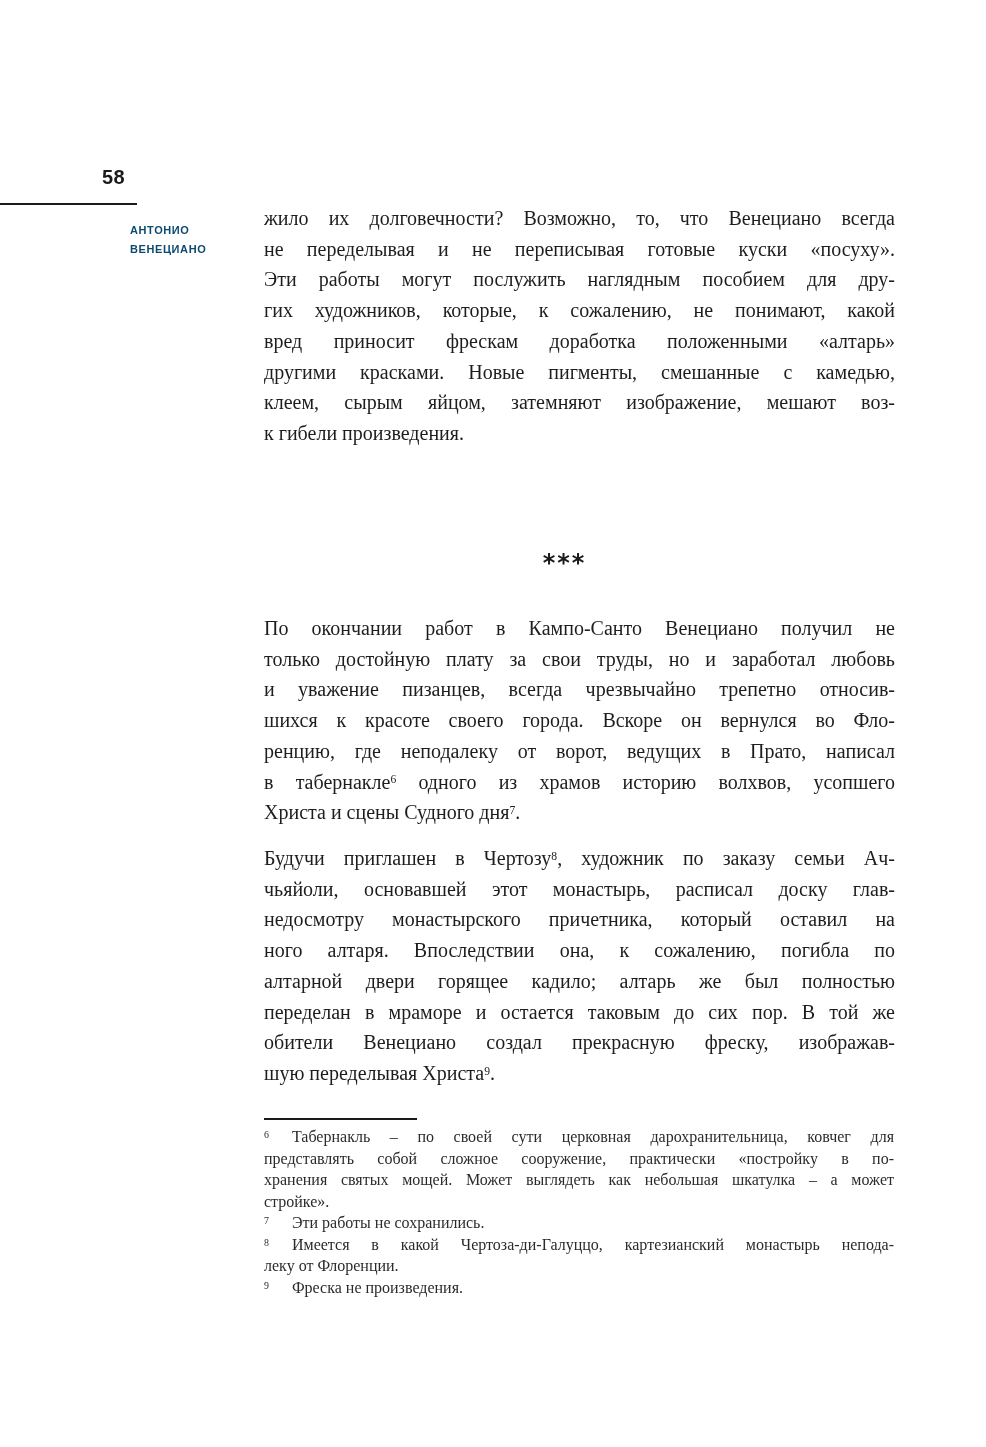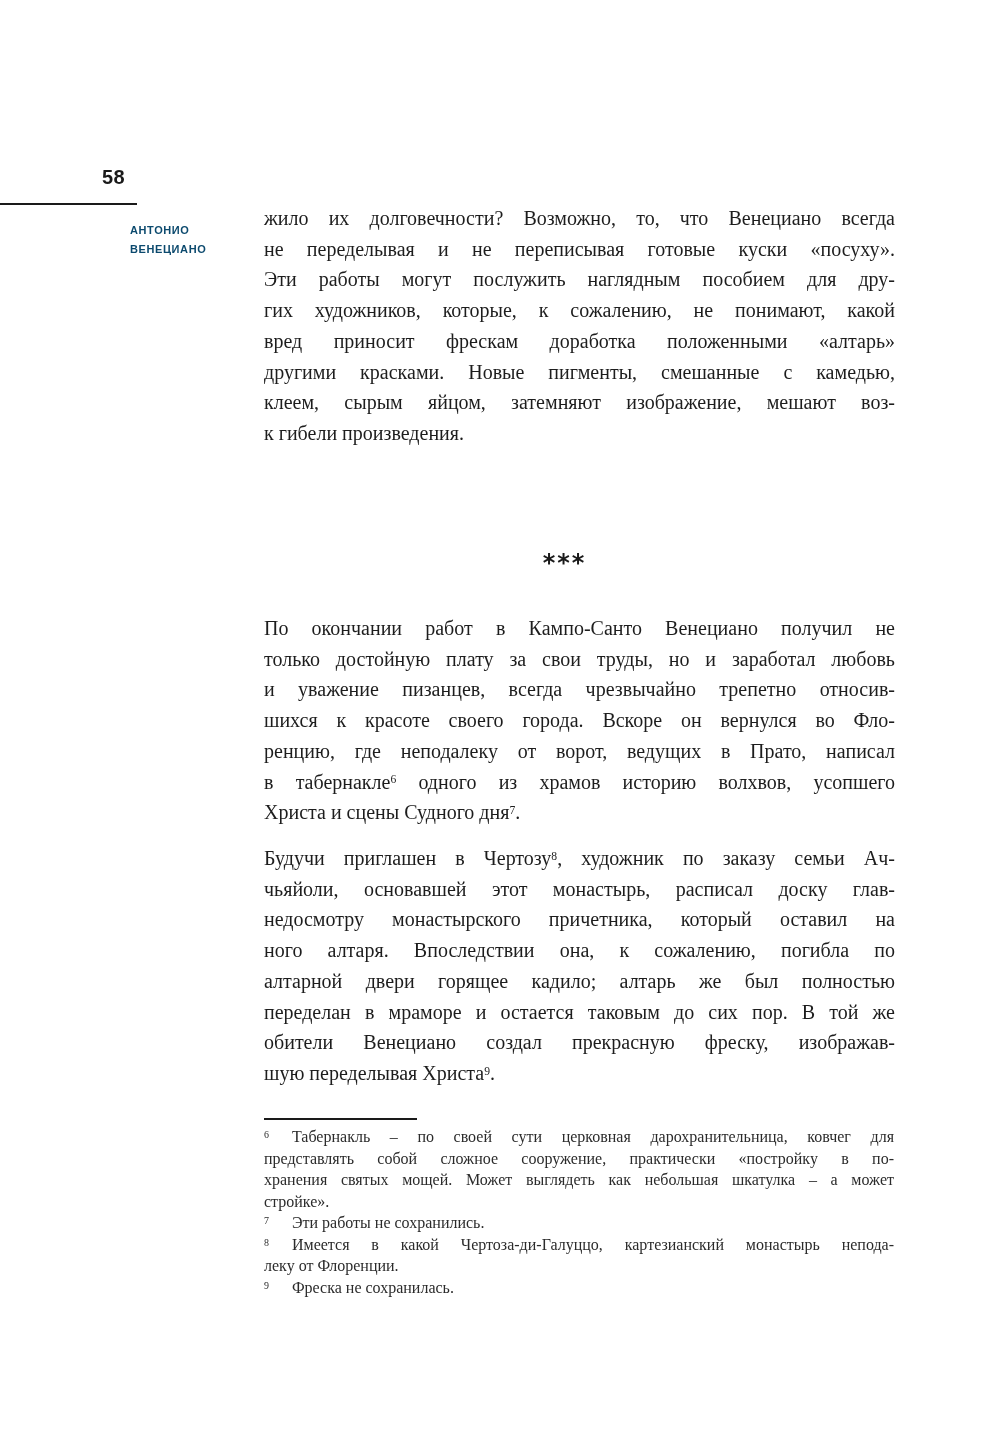--- a/index.html
+++ b/index.html
@@ -115,17 +115,17 @@
       <div class="ln last">стройке».</div>
     </div>
     <div>
       <div class="ln last"><sup class="ref">7</sup><span class="fn-gap"></span><span>Эти работы не сохранились.</span></div>
     </div>
     <div>
       <div class="ln"><sup class="ref">8</sup><span class="fn-gap"></span><span>Имеется в какой Чертоза-ди-Галуццо, картезианский монастырь непода-</span></div>
       <div class="ln last">леку от Флоренции.</div>
     </div>
     <div>
-      <div class="ln last"><sup class="ref">9</sup><span class="fn-gap"></span><span>Фреска не сохранилась.</span></div>
+      <div class="ln last"><sup class="ref">9</sup><span class="fn-gap"></span><span>Фреска не произведения.</span></div>
     </div>
   </div>
 
 </div>
 
 </body></html>

